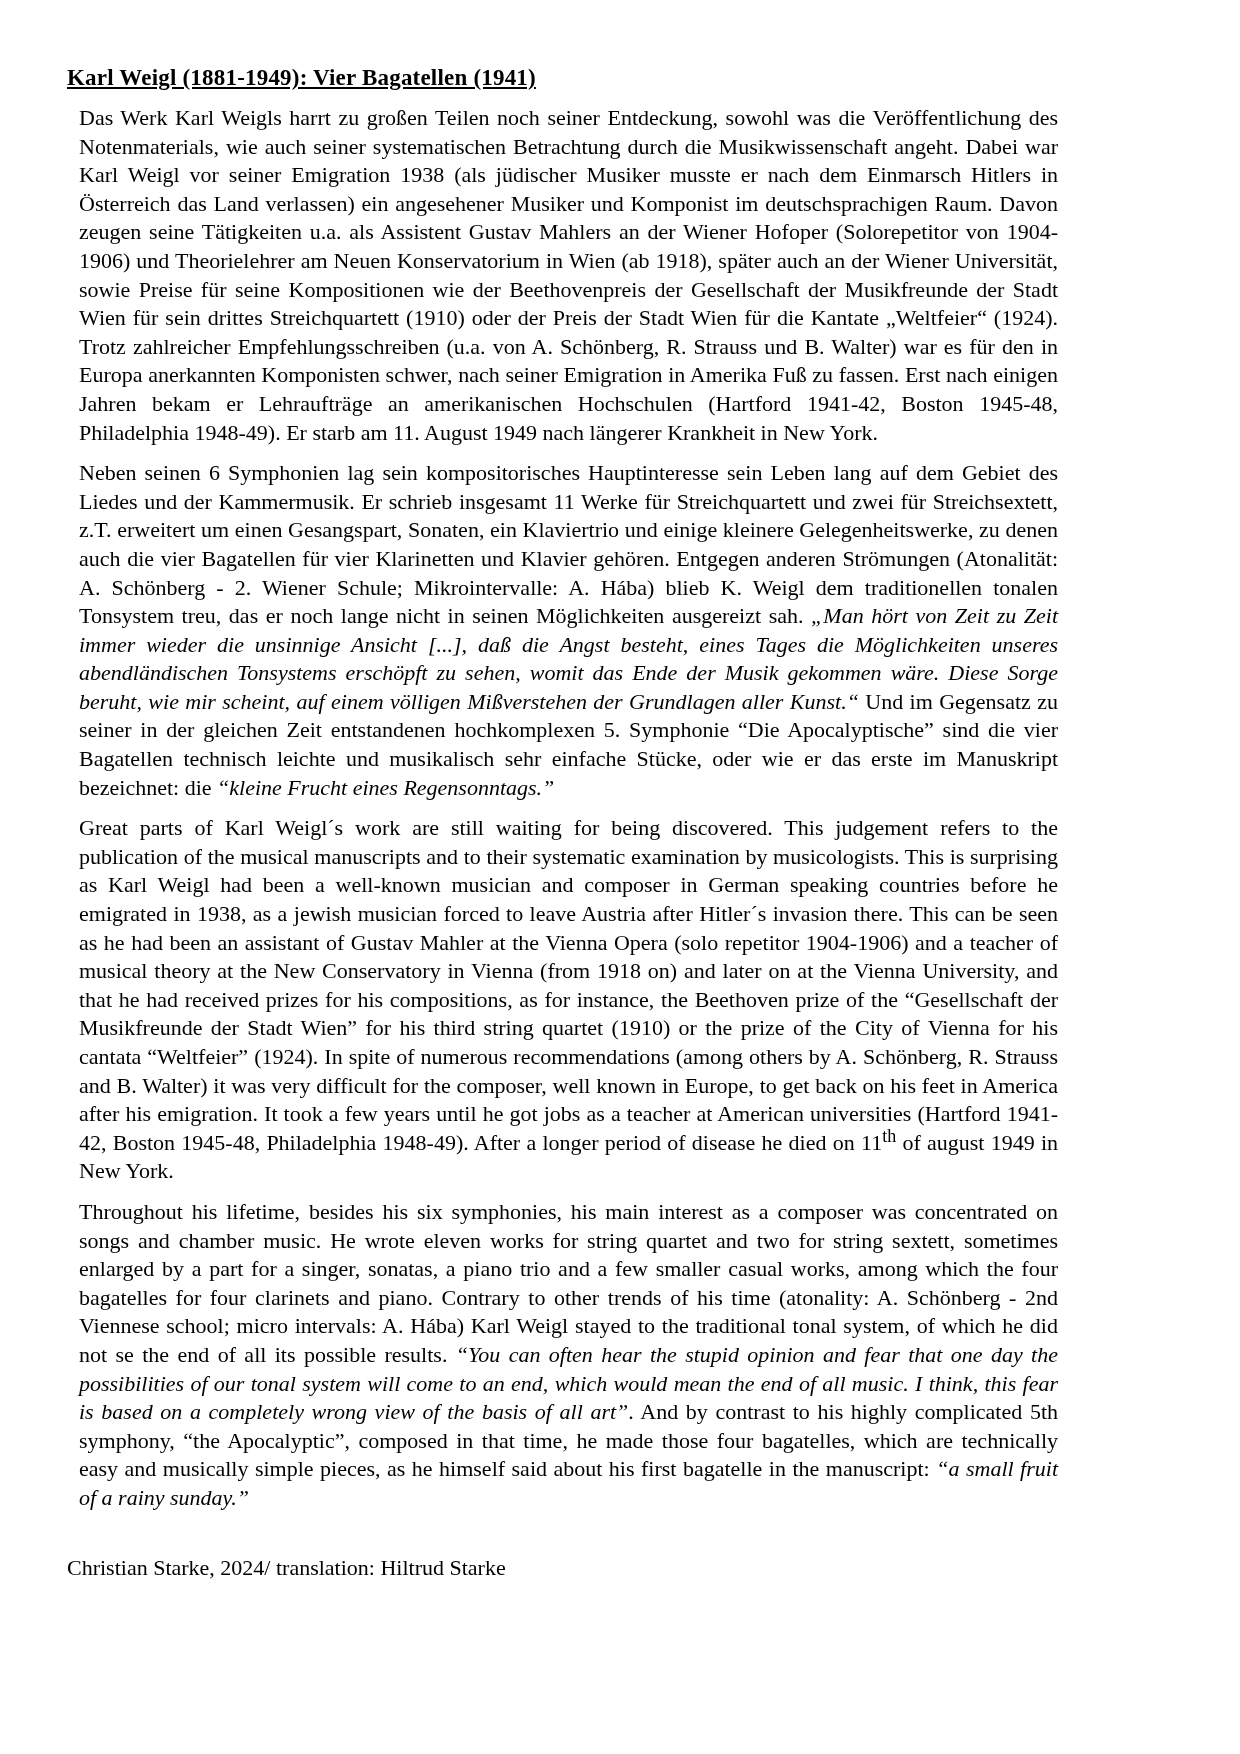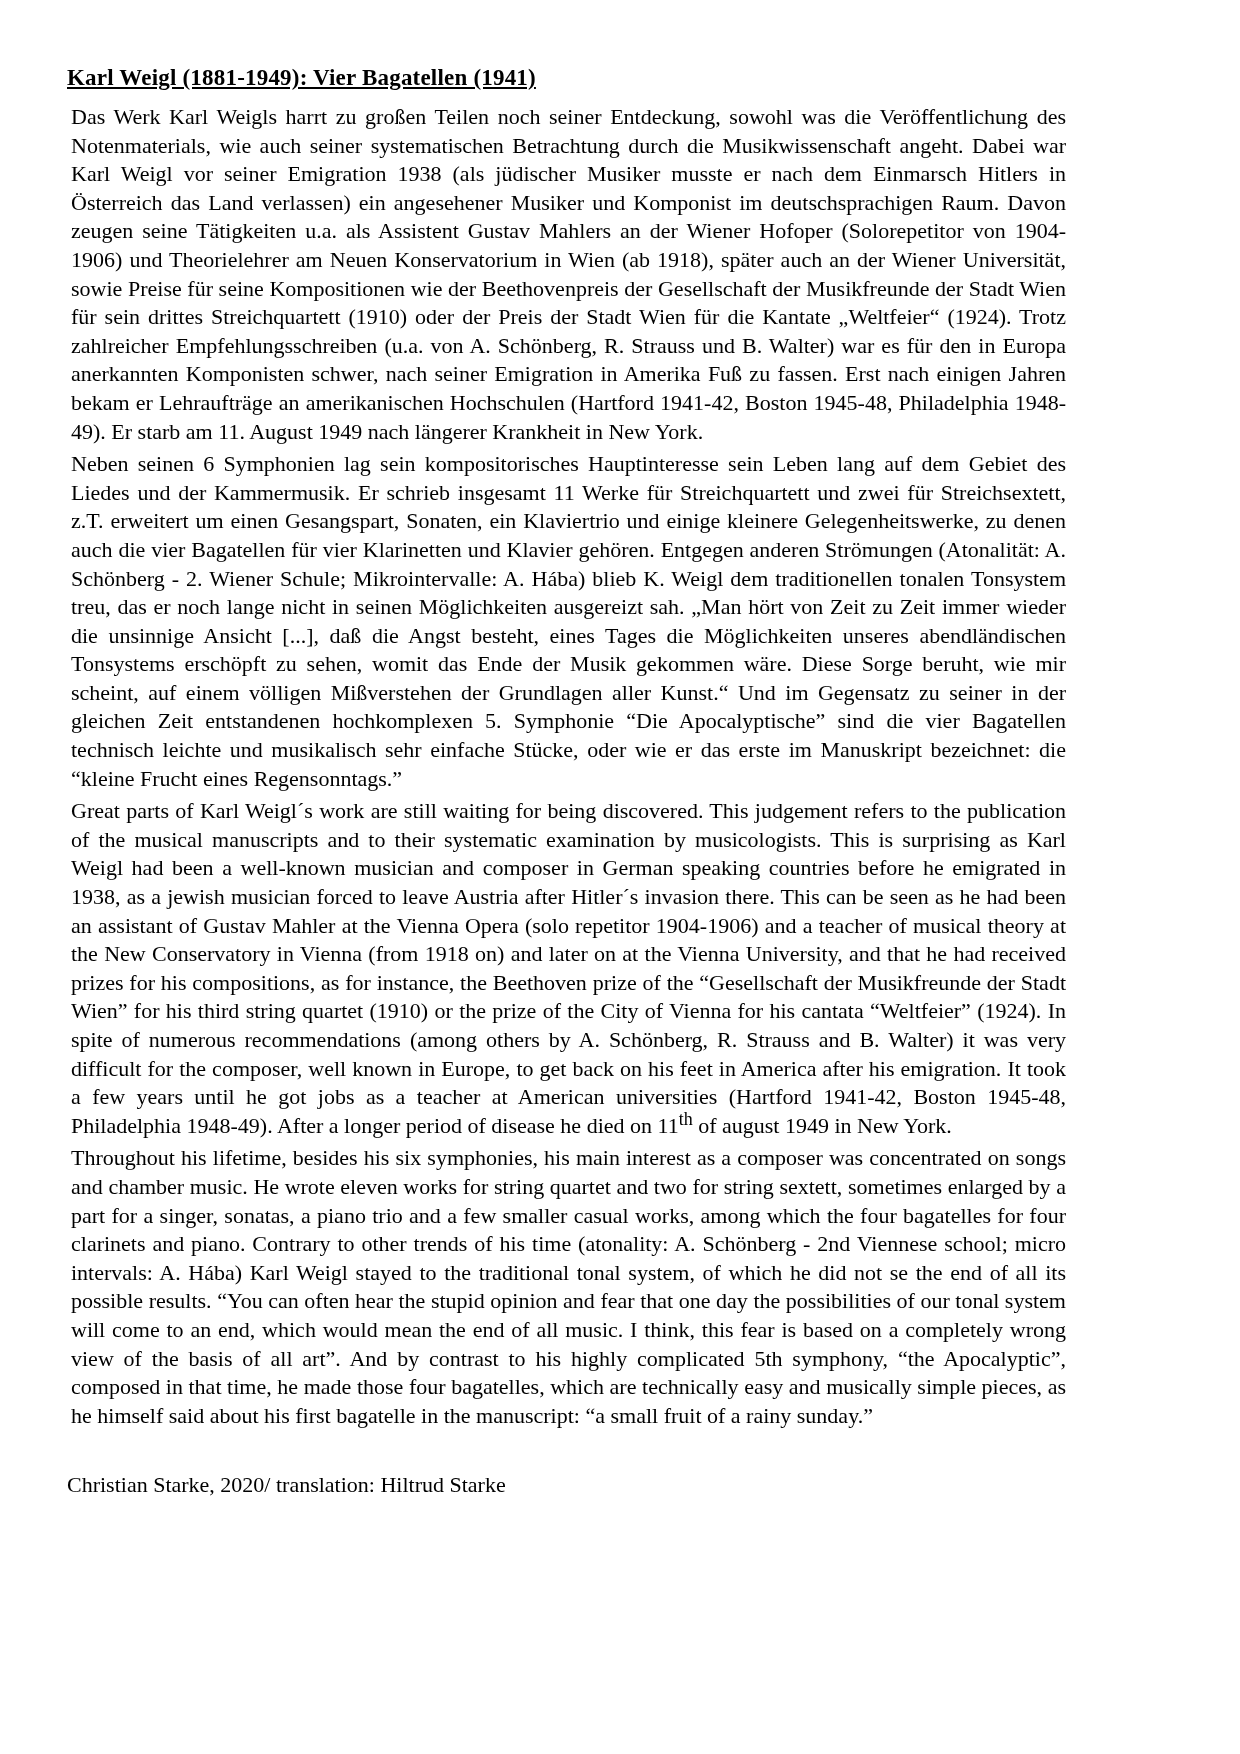--- a/index.html
+++ b/index.html
@@ -27,23 +27,23 @@
     margin: 0;
     line-height: 29px;
     letter-spacing: 0.2px;
   }
   .heading-de { margin-bottom: 11px; }
   .heading-en { margin-top: 42px; margin-bottom: 13px; }
   p.body-text {
     font-size: 22px;
     line-height: 28.6px;
     text-align: justify;
-    margin: 4px;
+    margin: 12px;
   }
-  .it { }
+  .it { font-style: italic; }
   sup.ord {
     font-size: 18px;
     line-height: 0;
     vertical-align: super;
   }
   .footer-line {
     font-size: 22px;
     margin-top: 42px;
     text-align: left;
   }
@@ -57,15 +57,15 @@
 
   <p class="body-text">Das Werk Karl Weigls harrt zu großen Teilen noch seiner Entdeckung, sowohl was die Veröffentlichung des Notenmaterials, wie auch seiner systematischen Betrachtung durch die Musikwissenschaft angeht. Dabei war Karl Weigl vor seiner Emigration 1938 (als jüdischer Musiker musste er nach dem Einmarsch Hitlers in Österreich das Land verlassen) ein angesehener Musiker und Komponist im deutschsprachigen Raum. Davon zeugen seine Tätigkeiten u.a. als Assistent Gustav Mahlers an der Wiener Hofoper (Solorepetitor von 1904-1906) und Theorielehrer am Neuen Konservatorium in Wien (ab 1918), später auch an der Wiener Universität, sowie Preise für seine Kompositionen wie der Beethovenpreis der Gesellschaft der Musikfreunde der Stadt Wien für sein drittes Streichquartett (1910) oder der Preis der Stadt Wien für die Kantate „Weltfeier“ (1924). Trotz zahlreicher Empfehlungsschreiben (u.a. von A. Schönberg, R. Strauss und B. Walter) war es für den in Europa anerkannten Komponisten schwer, nach seiner Emigration in Amerika Fuß zu fassen. Erst nach einigen Jahren bekam er Lehraufträge an amerikanischen Hochschulen (Hartford 1941-42, Boston 1945-48, Philadelphia 1948-49). Er starb am 11. August 1949 nach längerer Krankheit in New York.</p>
 
   <p class="body-text"><span>Neben seinen 6 Symphonien lag sein kompositorisches Hauptinteresse sein Leben lang auf dem Gebiet des Liedes und der Kammermusik. Er schrieb insgesamt 11 Werke für Streichquartett und zwei für Streichsextett, z.T. erweitert um einen Gesangspart, Sonaten, ein Klaviertrio und einige kleinere Gelegenheitswerke, zu denen auch die vier Bagatellen für vier Klarinetten und Klavier gehören. Entgegen anderen Strömungen (Atonalität: A. Schönberg - 2. Wiener Schule; Mikrointervalle: A. Hába) blieb K. Weigl dem traditionellen tonalen Tonsystem treu, das er noch lange nicht in seinen Möglichkeiten ausgereizt sah. </span><span class="it">„Man hört von Zeit zu Zeit immer wieder die unsinnige Ansicht [...], daß die Angst besteht, eines Tages die Möglichkeiten unseres abendländischen Tonsystems erschöpft zu sehen, womit das Ende der Musik gekommen wäre. Diese Sorge beruht, wie mir scheint, auf einem völligen Mißverstehen der Grundlagen aller Kunst.“</span><span> Und im Gegensatz zu seiner in der gleichen Zeit entstandenen hochkomplexen 5. Symphonie “Die Apocalyptische” sind die vier Bagatellen technisch leichte und musikalisch sehr einfache Stücke, oder wie er das erste im Manuskript bezeichnet: die </span><span class="it">“kleine Frucht eines Regensonntags.”</span></p>
 
 
   <p class="body-text"><span>Great parts of Karl Weigl´s work are still waiting for being discovered. This judgement refers to the publication of the musical manuscripts and to their systematic examination by musicologists. This is surprising as Karl Weigl had been a well-known musician and composer in German speaking countries before he emigrated in 1938, as a jewish musician forced to leave Austria after Hitler´s invasion there. This can be seen as he had been an assistant of Gustav Mahler at the Vienna Opera (solo repetitor 1904-1906) and a teacher of musical theory at the New Conservatory in Vienna (from 1918 on) and later on at the Vienna University, and that he had received prizes for his compositions, as for instance, the Beethoven prize of the “Gesellschaft der Musikfreunde der Stadt Wien” for his third string quartet (1910) or the prize of the City of Vienna for his cantata “Weltfeier” (1924). In spite of numerous recommendations (among others by A. Schönberg, R. Strauss and B. Walter) it was very difficult for the composer, well known in Europe, to get back on his feet in America after his emigration. It took a few years until he got jobs as a teacher at American universities (Hartford 1941-42, Boston 1945-48, Philadelphia 1948-49). After a longer period of disease he died on 11</span><sup class="ord">th</sup><span> of august 1949 in New York.</span></p>
 
   <p class="body-text"><span>Throughout his lifetime, besides his six symphonies, his main interest as a composer was concentrated on songs and chamber music. He wrote eleven works for string quartet and two for string sextett, sometimes enlarged by a part for a singer, sonatas, a piano trio and a few smaller casual works, among which the four bagatelles for four clarinets and piano. Contrary to other trends of his time (atonality: A. Schönberg - 2nd Viennese school; micro intervals: A. Hába) Karl Weigl stayed to the traditional tonal system, of which he did not se the end of all its possible results. </span><span class="it">“You can often hear the stupid opinion and fear that one day the possibilities of our tonal system will come to an end, which would mean the end of all music. I think, this fear is based on a completely wrong view of the basis of all art”</span><span>. And by contrast to his highly complicated 5th symphony, “the Apocalyptic”, composed in that time, he made those four bagatelles, which are technically easy and musically simple pieces, as he himself said about his first bagatelle in the manuscript: </span><span class="it">“a small fruit of a rainy sunday.”</span></p>
 
-  <div class="footer-line">Christian Starke, 2020/ translation: Hiltrud Starke</div>
+  <div class="footer-line">Christian Starke, 2024/ translation: Hiltrud Starke</div>
 
 </div>
 
 </body></html>

